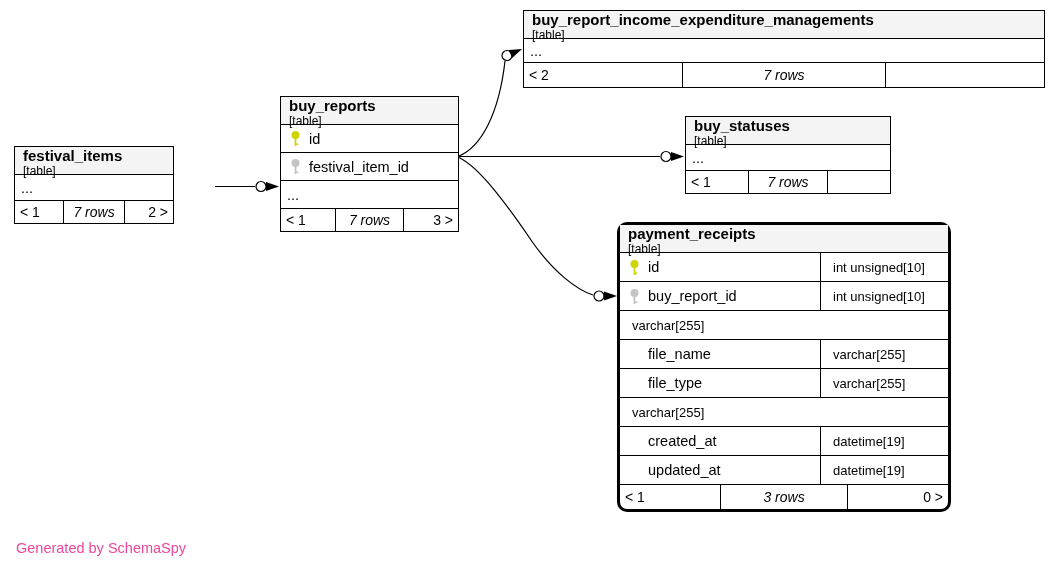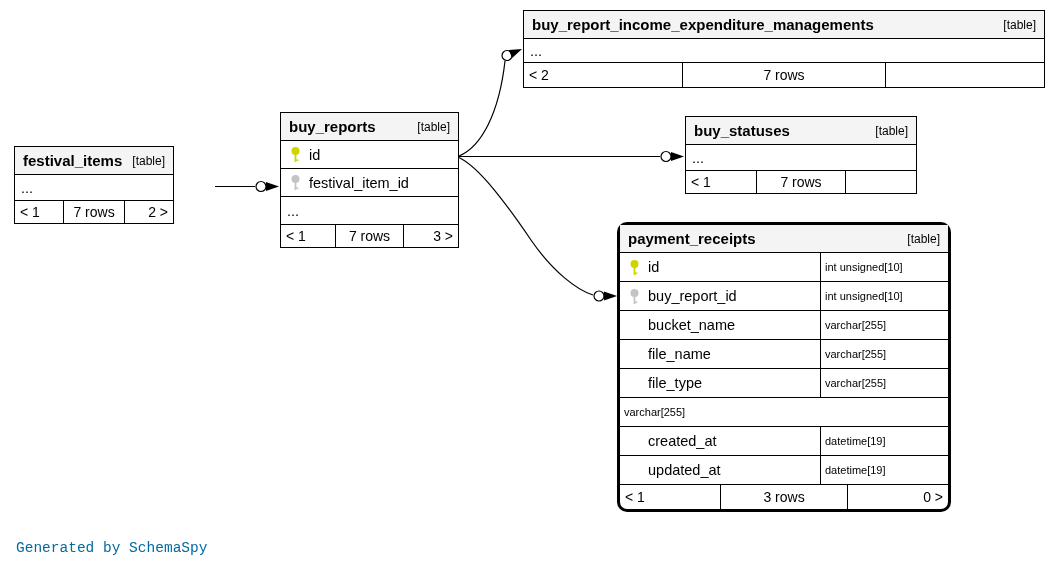--- a/index.html
+++ b/index.html
@@ -8,54 +8,54 @@
     font-family:"Liberation Sans","DejaVu Sans",sans-serif; color:#000; overflow:hidden;
   }
   svg.edges { position:absolute; left:0; top:0; z-index:1; }
   .etable {
     position:absolute; background:#fff; border:1px solid #000;
     box-sizing:border-box; z-index:2;
   }
   .etable.focus { border-width:3px; }
   .ehead {
     height:27px; background:#f4f4f4; border-bottom:1px solid #000;
-    display:flex; align-items:center; justify-content:space-between; padding:0 8px;
+    display:flex; align-items:flex-start; justify-content:space-between; padding:0 8px;flex-direction:column;
   }
   .ename { font-size:15px; font-weight:bold; white-space:nowrap; }
   .etag  { font-size:12px; white-space:nowrap; }
   .erow {
     height:27px; border-bottom:1px solid #000; display:flex; align-items:center;
     padding-left:6px; font-size:14.5px; box-sizing:content-box;
   }
   .erow.slim { height:25px; }
   .erow.xslim { height:23px; }
   .keyicon { width:13px; height:17px; margin:0 7px 0 2px; flex:none; }
   .efoot { display:flex; height:22px; font-size:14px; }
   .efoot.tall { height:24px; }
   .fc { display:flex; align-items:center; padding:0 5px; border-right:1px solid #000; box-sizing:border-box; }
   .fc.l { flex:1;    justify-content:flex-start; }
-  .fc.c { flex:1.3;  justify-content:center; }
+  .fc.c { flex:1.3;  justify-content:center;font-style:italic; }
   .fc.r { flex:1;    justify-content:flex-end; border-right:none; }
 
   #festival-items   { left:14px;  top:146px; width:160px; }
-  #buy-reports      { left:280px; top:112px; width:179px; }
+  #buy-reports      { left:280px; top:96px; width:179px; }
   #birem            { left:523px; top:10px;  width:522px; }
-  #buy-statuses     { left:685px; top:116px; width:232px; }
+  #buy-statuses     { left:685px; top:116px; width:206px; }
   #payment-receipts { left:617px; top:222px; width:334px;border-radius:10px; }
 
   
   .prow { height:28px; border-bottom:1px solid #000; display:flex; align-items:stretch; }
   .pname {
     width:201px; border-right:1px solid #000; display:flex; align-items:center;
     padding-left:6px; box-sizing:border-box; font-size:14.5px;
   }
-  .ptype { flex:1; display:flex; align-items:center; padding-left:4px; font-size:11px; white-space:nowrap; }
+  .ptype { flex:1; display:flex; align-items:center; padding-left:4px; font-size:13px; white-space:nowrap;margin-left:8px; }
   .keyspace { width:22px; flex:none; }
 
-  .credit { position:absolute; left:16px; top:540px; font-size:14.5px; color:#0369a1; z-index:2;font-family:Liberation Mono, monospace; }
+  .credit { position:absolute; left:16px; top:540px; font-size:14.5px; color:#ec4899; z-index:2; }
 </style>
 </head>
 <body>
 
 <div class="canvas">
 
   <svg class="edges" width="1061" height="569" viewBox="0 0 1061 569">
     <g stroke="#000" stroke-width="1.2" fill="none">
 
       <path d="M 215 186.5 H 255"></path>
@@ -184,24 +184,20 @@
               <rect x="5.6" y="8" width="1.8" height="8"></rect>
               <rect x="7.2" y="13.4" width="2.2" height="1.5"></rect>
           </g>
         </svg>
         <span>buy_report_id</span>
       </div>
       <div class="ptype">int unsigned[10]</div>
     </div>
 
     <div class="prow">
-      <div class="pname">
-        <span class="keyspace"></span>
-        <span>bucket_name</span>
-      </div>
       <div class="ptype">varchar[255]</div>
     </div>
 
     <div class="prow">
       <div class="pname">
         <span class="keyspace"></span>
         <span>file_name</span>
       </div>
       <div class="ptype">varchar[255]</div>
     </div>

